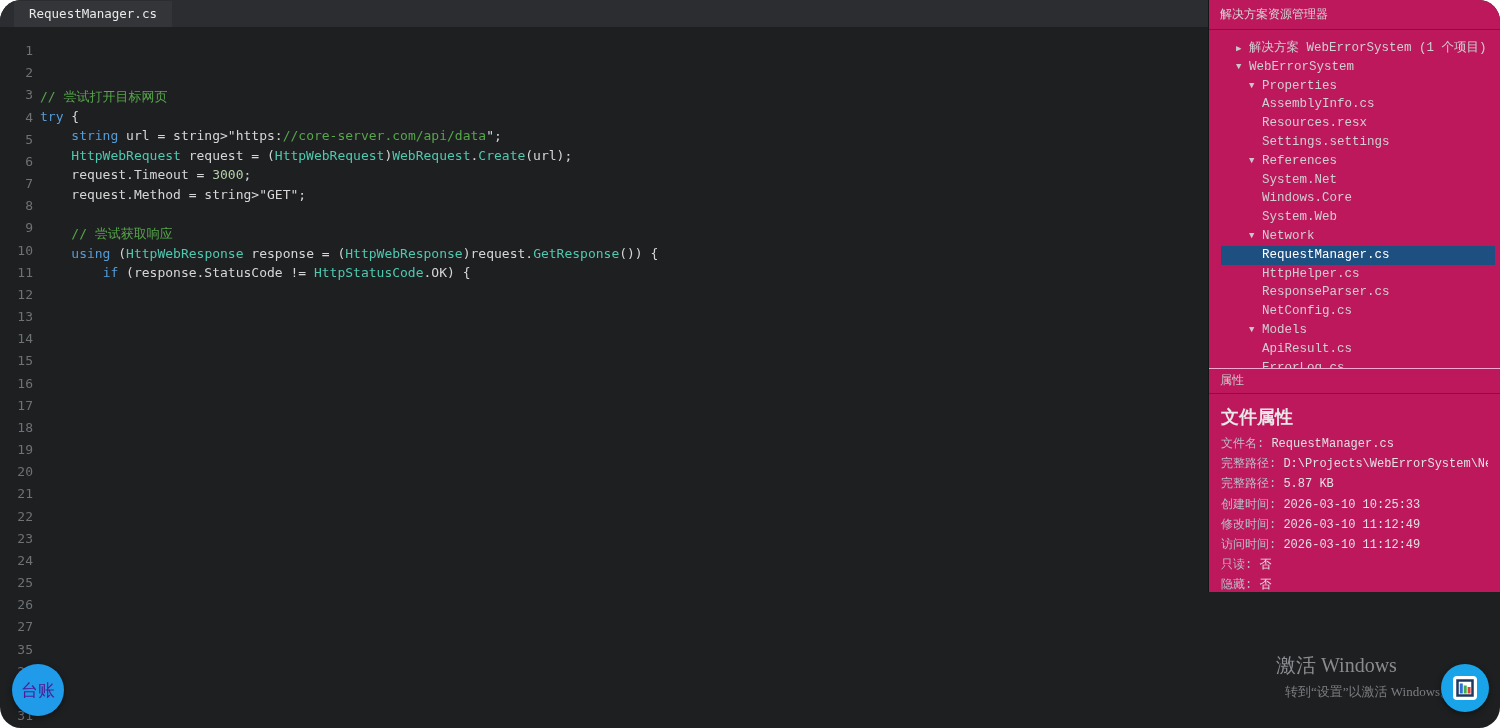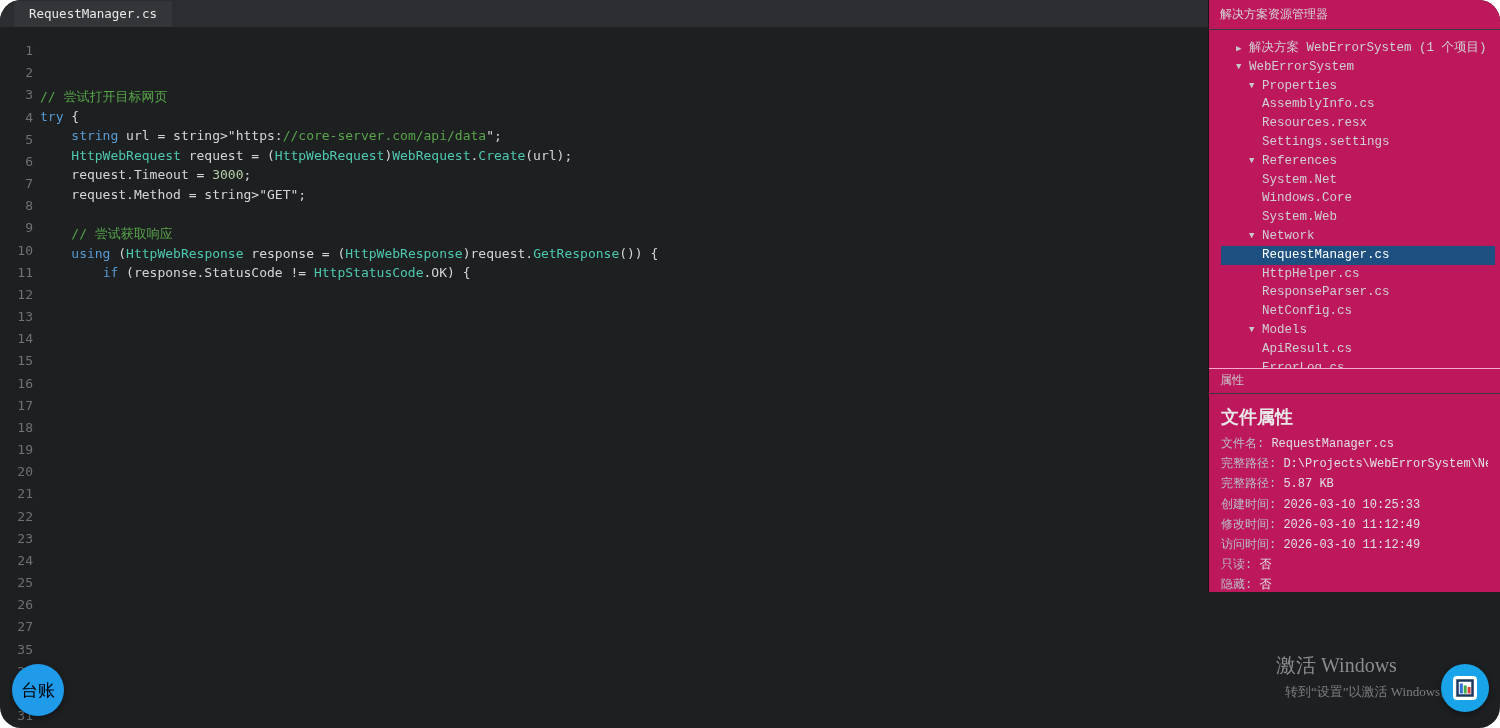--- a/index.html
+++ b/index.html
@@ -46,21 +46,21 @@
   .pgroup:first-child .pgroup-h{margin-top:0;}
   .prow{line-height:20.2px;white-space:nowrap;overflow:hidden;}
   .prow .plabel{color:#b9bcc8;}
   .prow .pvalue{color:#dfe0e2;}
   
   .watermark{position:absolute;left:1276px;top:652px;z-index:5;pointer-events:none;
     font-family:Liberation Serif, serif;}
   .wm1{font-size:20px;color:rgba(158,159,161,0.85);white-space:nowrap;}
   .wm2{font-size:13px;color:rgba(148,149,152,0.8);padding-left:9px;margin-top:4px;white-space:nowrap;}
   .badge{position:absolute;left:12px;top:664px;width:52px;height:52px;border-radius:50%;
-    background:#1f9bea;color:#000000;font-size:17px;z-index:6;
+    background:#1f9bea;color:#4c1d95;font-size:17px;z-index:6;
     display:flex;align-items:center;justify-content:center;
     font-family:"Liberation Sans","DejaVu Sans",sans-serif;
     box-shadow:0 2px 6px rgba(0,0,0,0.4);cursor:pointer;}
   .fab{position:absolute;left:1441px;top:664px;width:48px;height:48px;border-radius:50%;
     background:#19a3e8;z-index:6;display:flex;align-items:center;justify-content:center;
     box-shadow:0 2px 6px rgba(0,0,0,0.4);cursor:pointer;}
 </style>
 </head>
 <body>
 

